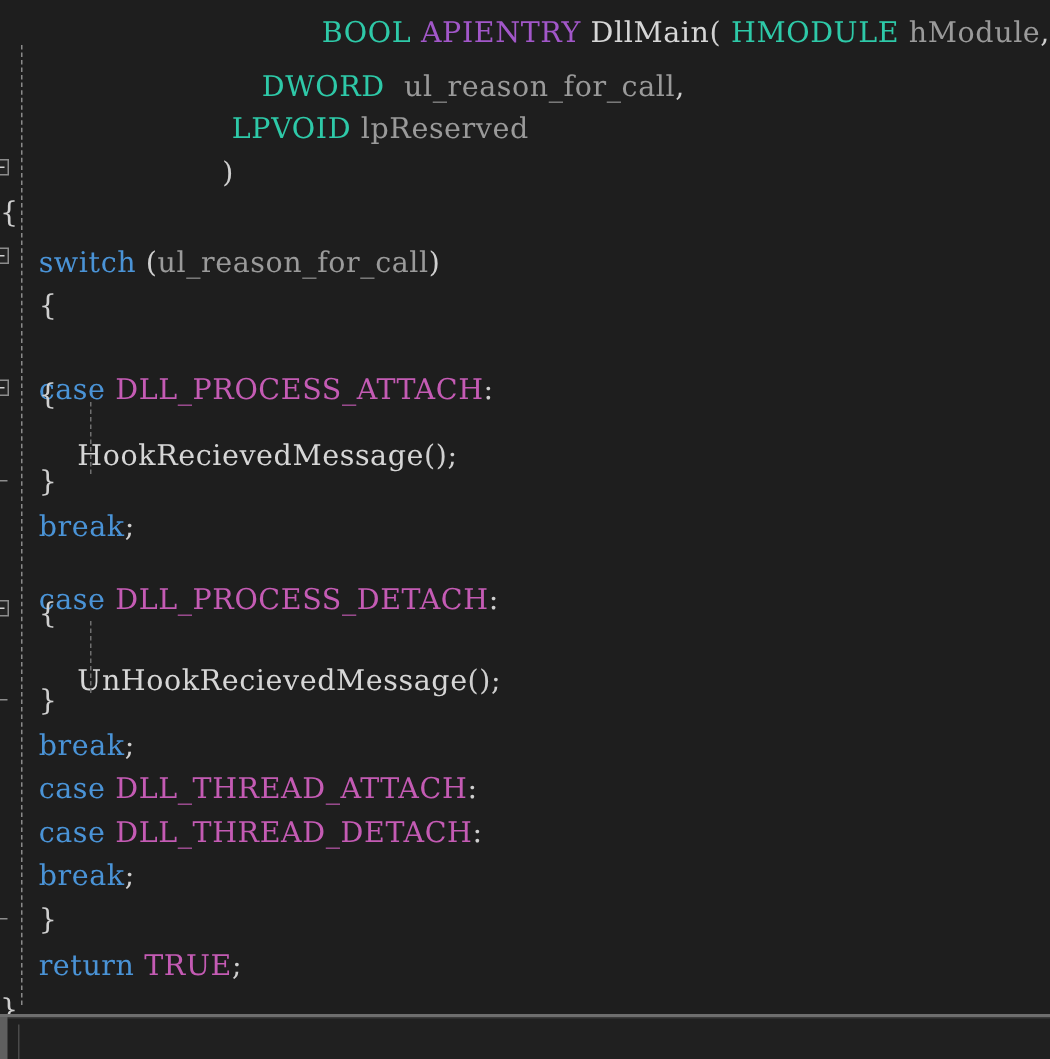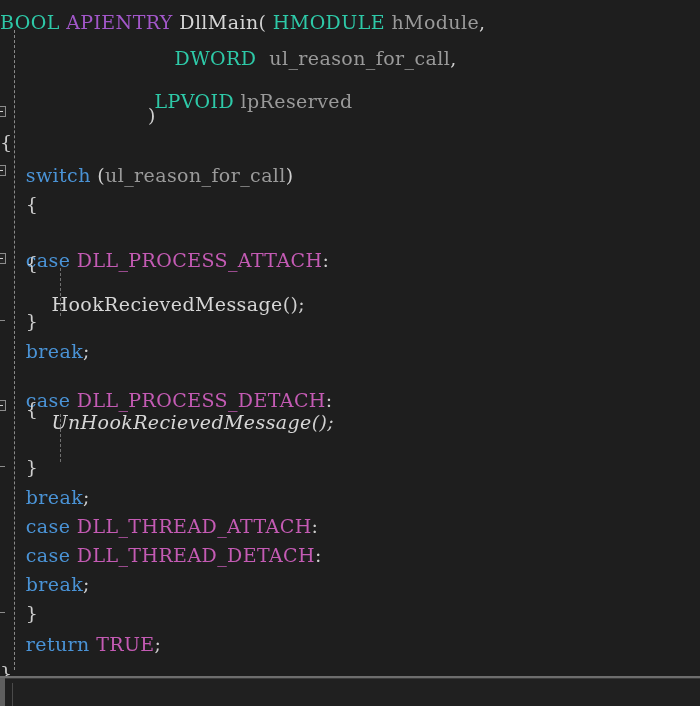--- a/index.html
+++ b/index.html
@@ -156,35 +156,35 @@
         <div class="fold-box" style="top: 106px;"></div>
         <div class="fold-box" style="top: 165px;"></div>
         <div class="fold-box" style="top: 253px;"></div>
         <div class="fold-end" style="top: 320px;"></div>
         <div class="fold-box" style="top: 400px;"></div>
         <div class="fold-end" style="top: 466px;"></div>
         <div class="fold-end" style="top: 612px;"></div>
       </div>
 
     <div id="lines-host">
-        <div class="code-line" style="top: 8px;"><span class="t-type">BOOL</span><span class="t-plain"> </span><span class="t-macro">APIENTRY</span><span class="t-plain"> </span><span class="t-ident">DllMain</span><span class="t-punc">( </span><span class="t-type">HMODULE</span><span class="t-plain"> </span><span class="t-param">hModule</span><span class="t-punc">,</span></div>
+        <div class="code-line" style="top: 8px; text-align: right;"><span class="t-type">BOOL</span><span class="t-plain"> </span><span class="t-macro">APIENTRY</span><span class="t-plain"> </span><span class="t-ident">DllMain</span><span class="t-punc">( </span><span class="t-type">HMODULE</span><span class="t-plain"> </span><span class="t-param">hModule</span><span class="t-punc">,</span></div>
         <div class="code-line" style="top: 44px; margin-left: 20px;"><span class="t-plain">                        </span><span class="t-type">DWORD</span><span class="t-plain">  </span><span class="t-param">ul_reason_for_call</span><span class="t-punc">,</span></div>
-        <div class="code-line" style="top: 87px;"><span class="t-plain">                        </span><span class="t-type">LPVOID</span><span class="t-plain"> </span><span class="t-param">lpReserved</span></div>
+        <div class="code-line" style="top: 72px;"><span class="t-plain">                        </span><span class="t-type">LPVOID</span><span class="t-plain"> </span><span class="t-param">lpReserved</span></div>
         <div class="code-line" style="top: 101px;"><span class="t-punc">                       )</span></div>
         <div class="code-line" style="top: 128px;"><span class="t-brace">{</span></div>
         <div class="code-line" style="top: 161px;"><span class="t-plain">    </span><span class="t-kw">switch</span><span class="t-punc"> (</span><span class="t-param">ul_reason_for_call</span><span class="t-punc">)</span></div>
         <div class="code-line" style="top: 190px;"><span class="t-brace">    {</span></div>
         <div class="code-line" style="top: 220px; margin-top: 26px;"><span class="t-plain">    </span><span class="t-kw">case</span><span class="t-plain"> </span><span class="t-const">DLL_PROCESS_ATTACH</span><span class="t-punc">:</span></div>
         <div class="code-line" style="top: 249px;"><span class="t-brace">    {</span></div>
         <div class="code-line" style="top: 278px; margin-top: 12px;"><span class="t-plain">        </span><span class="t-ident">HookRecievedMessage</span><span class="t-punc">();</span></div>
         <div class="code-line" style="top: 307px;"><span class="t-brace">    }</span></div>
         <div class="code-line" style="top: 337px;"><span class="t-plain">    </span><span class="t-kw">break</span><span class="t-punc">;</span></div>
         <div class="code-line" style="top: 386px;"><span class="t-plain">    </span><span class="t-kw">case</span><span class="t-plain"> </span><span class="t-const">DLL_PROCESS_DETACH</span><span class="t-punc">:</span></div>
         <div class="code-line" style="top: 395px;"><span class="t-brace">    {</span></div>
-        <div class="code-line" style="top: 408px; font-style: italic;"><span class="t-plain">        </span><span class="t-ident">UnHookRecievedMessage</span><span class="t-punc">();</span></div>
+        <div class="code-line" style="top: 440px;"><span class="t-plain">        </span><span class="t-ident">UnHookRecievedMessage</span><span class="t-punc">();</span></div>
         <div class="code-line" style="top: 453px;"><span class="t-brace">    }</span></div>
         <div class="code-line" style="top: 483px;"><span class="t-plain">    </span><span class="t-kw">break</span><span class="t-punc">;</span></div>
         <div class="code-line" style="top: 512px;"><span class="t-plain">    </span><span class="t-kw">case</span><span class="t-plain"> </span><span class="t-const">DLL_THREAD_ATTACH</span><span class="t-punc">:</span></div>
         <div class="code-line" style="top: 541px;"><span class="t-plain">    </span><span class="t-kw">case</span><span class="t-plain"> </span><span class="t-const">DLL_THREAD_DETACH</span><span class="t-punc">:</span></div>
         <div class="code-line" style="top: 570px;"><span class="t-plain">    </span><span class="t-kw">break</span><span class="t-punc">;</span></div>
         <div class="code-line" style="top: 599px;"><span class="t-brace">    }</span></div>
         <div class="code-line" style="top: 630px;"><span class="t-plain">    </span><span class="t-kw">return</span><span class="t-plain"> </span><span class="t-const">TRUE</span><span class="t-punc">;</span></div>
         <div class="code-line" style="top: 659px;"><span class="t-brace">}</span></div>
       </div>
 

